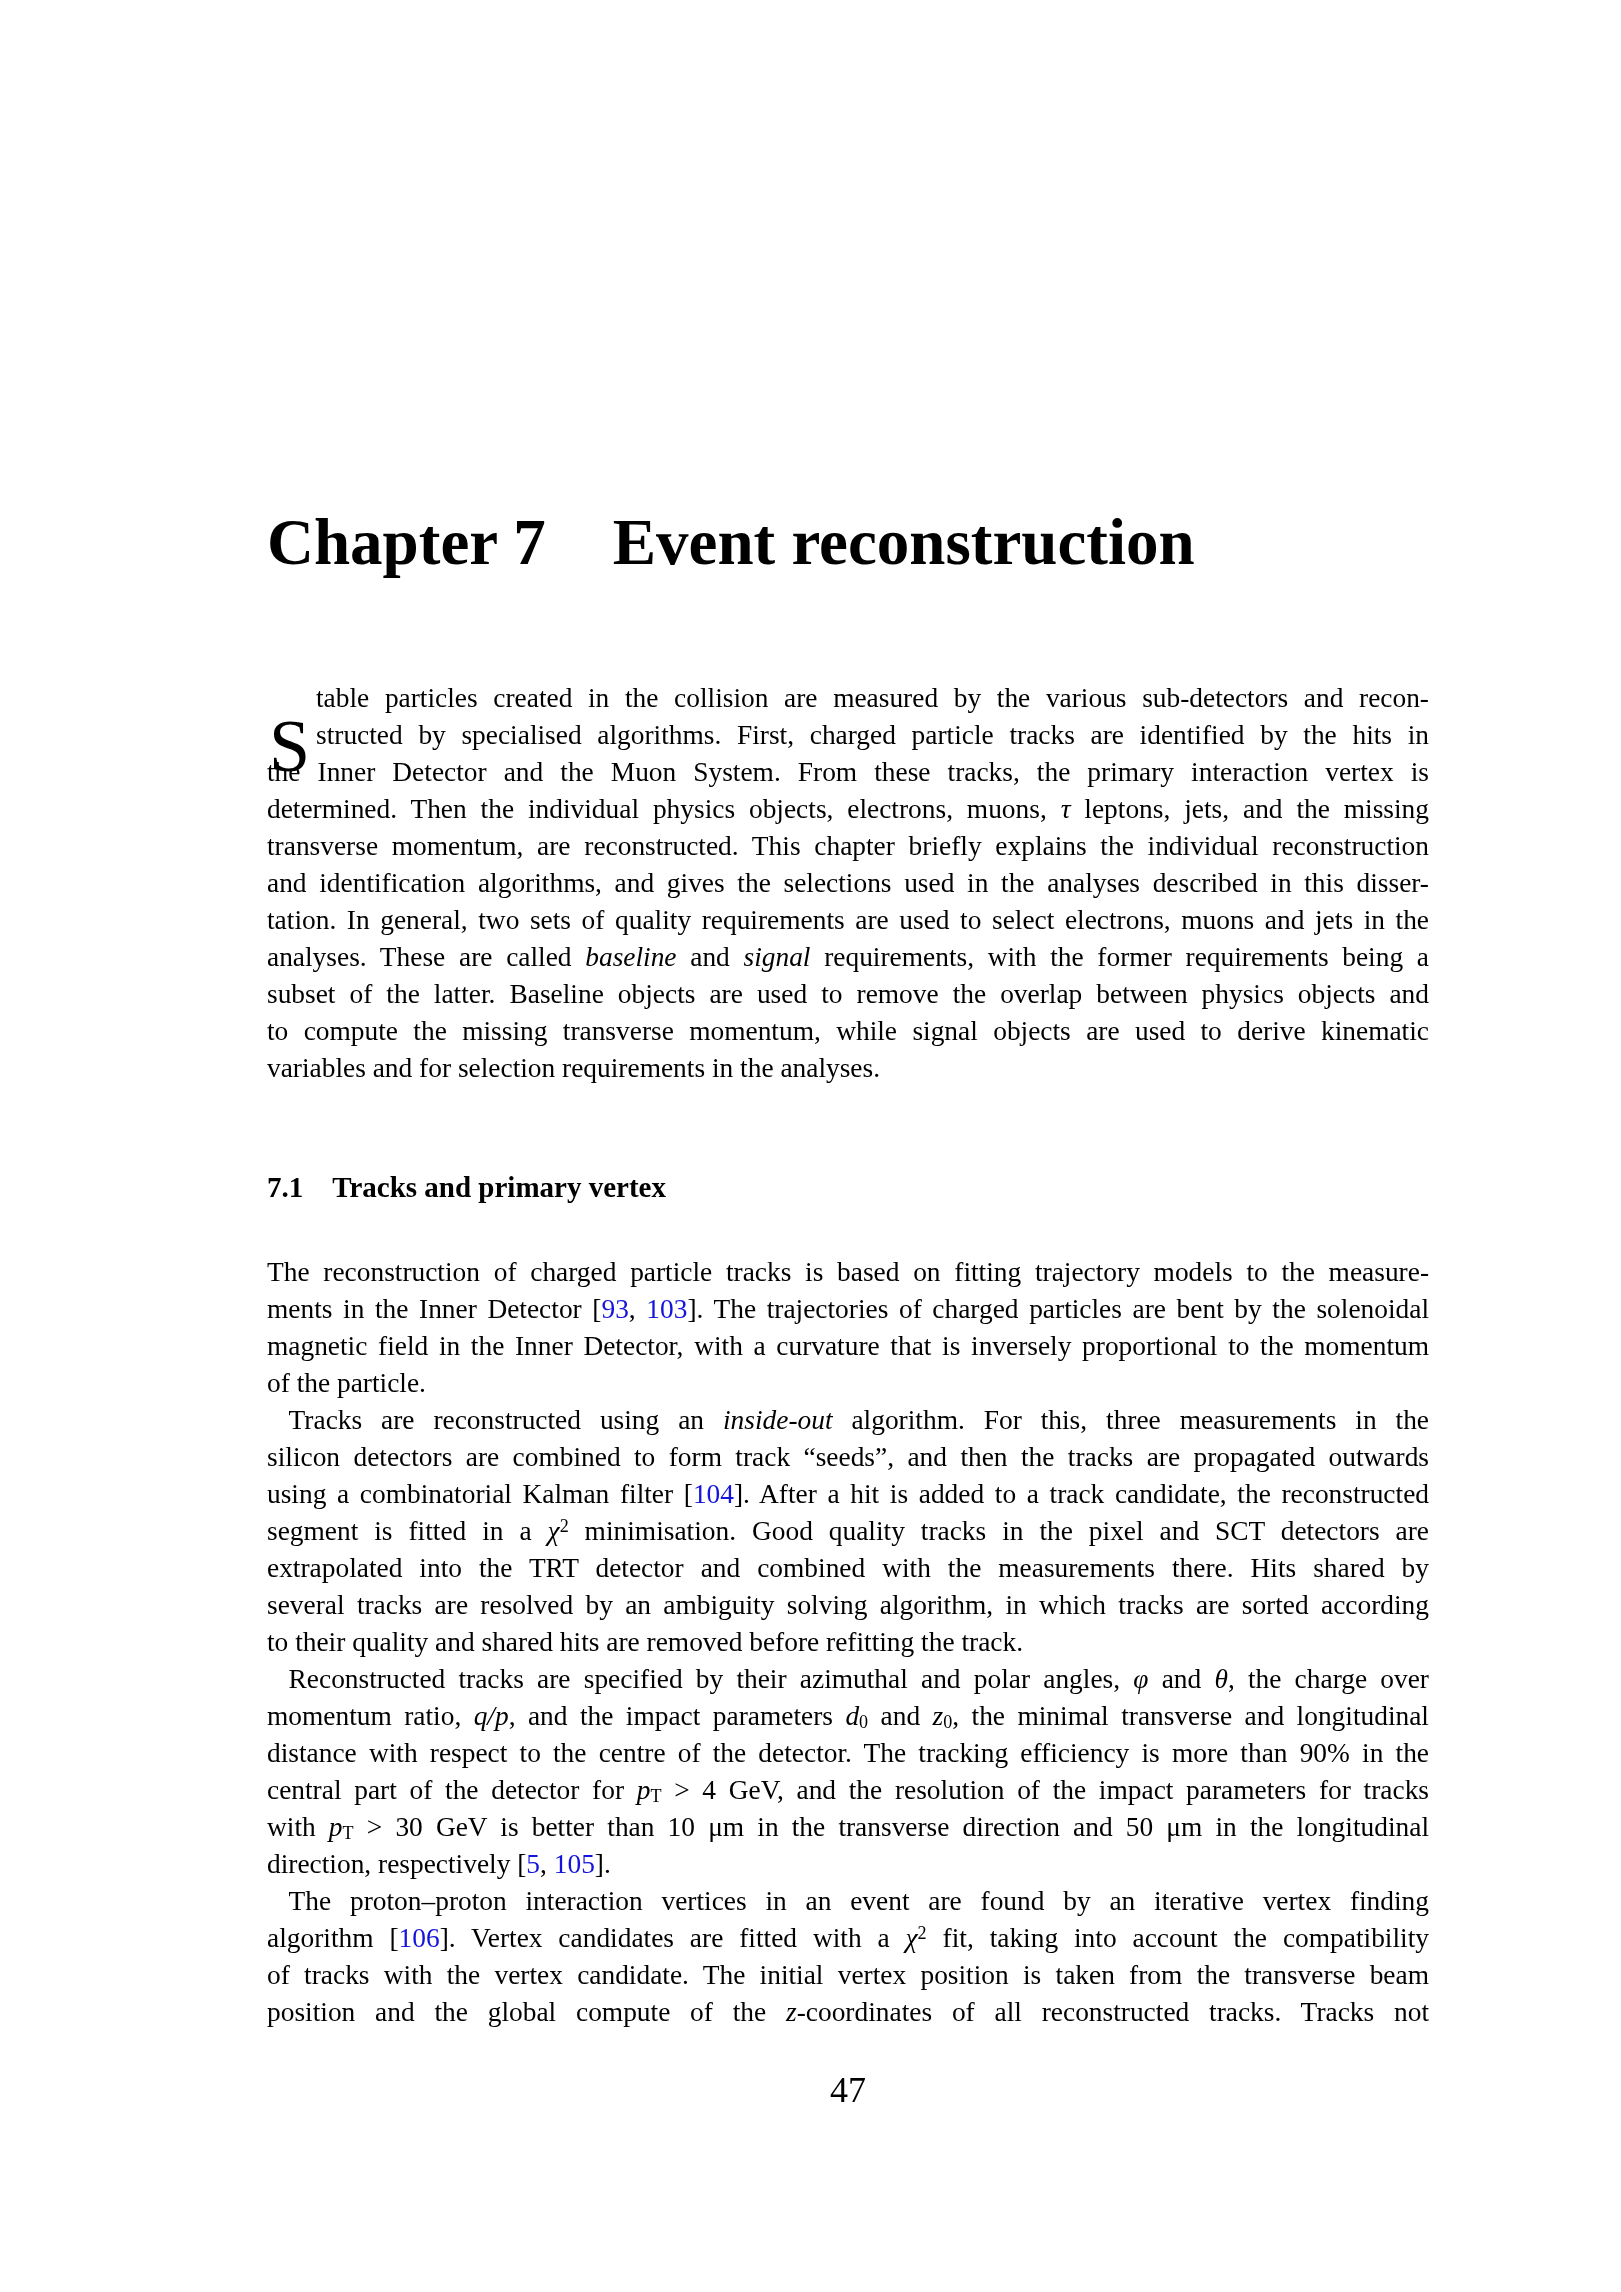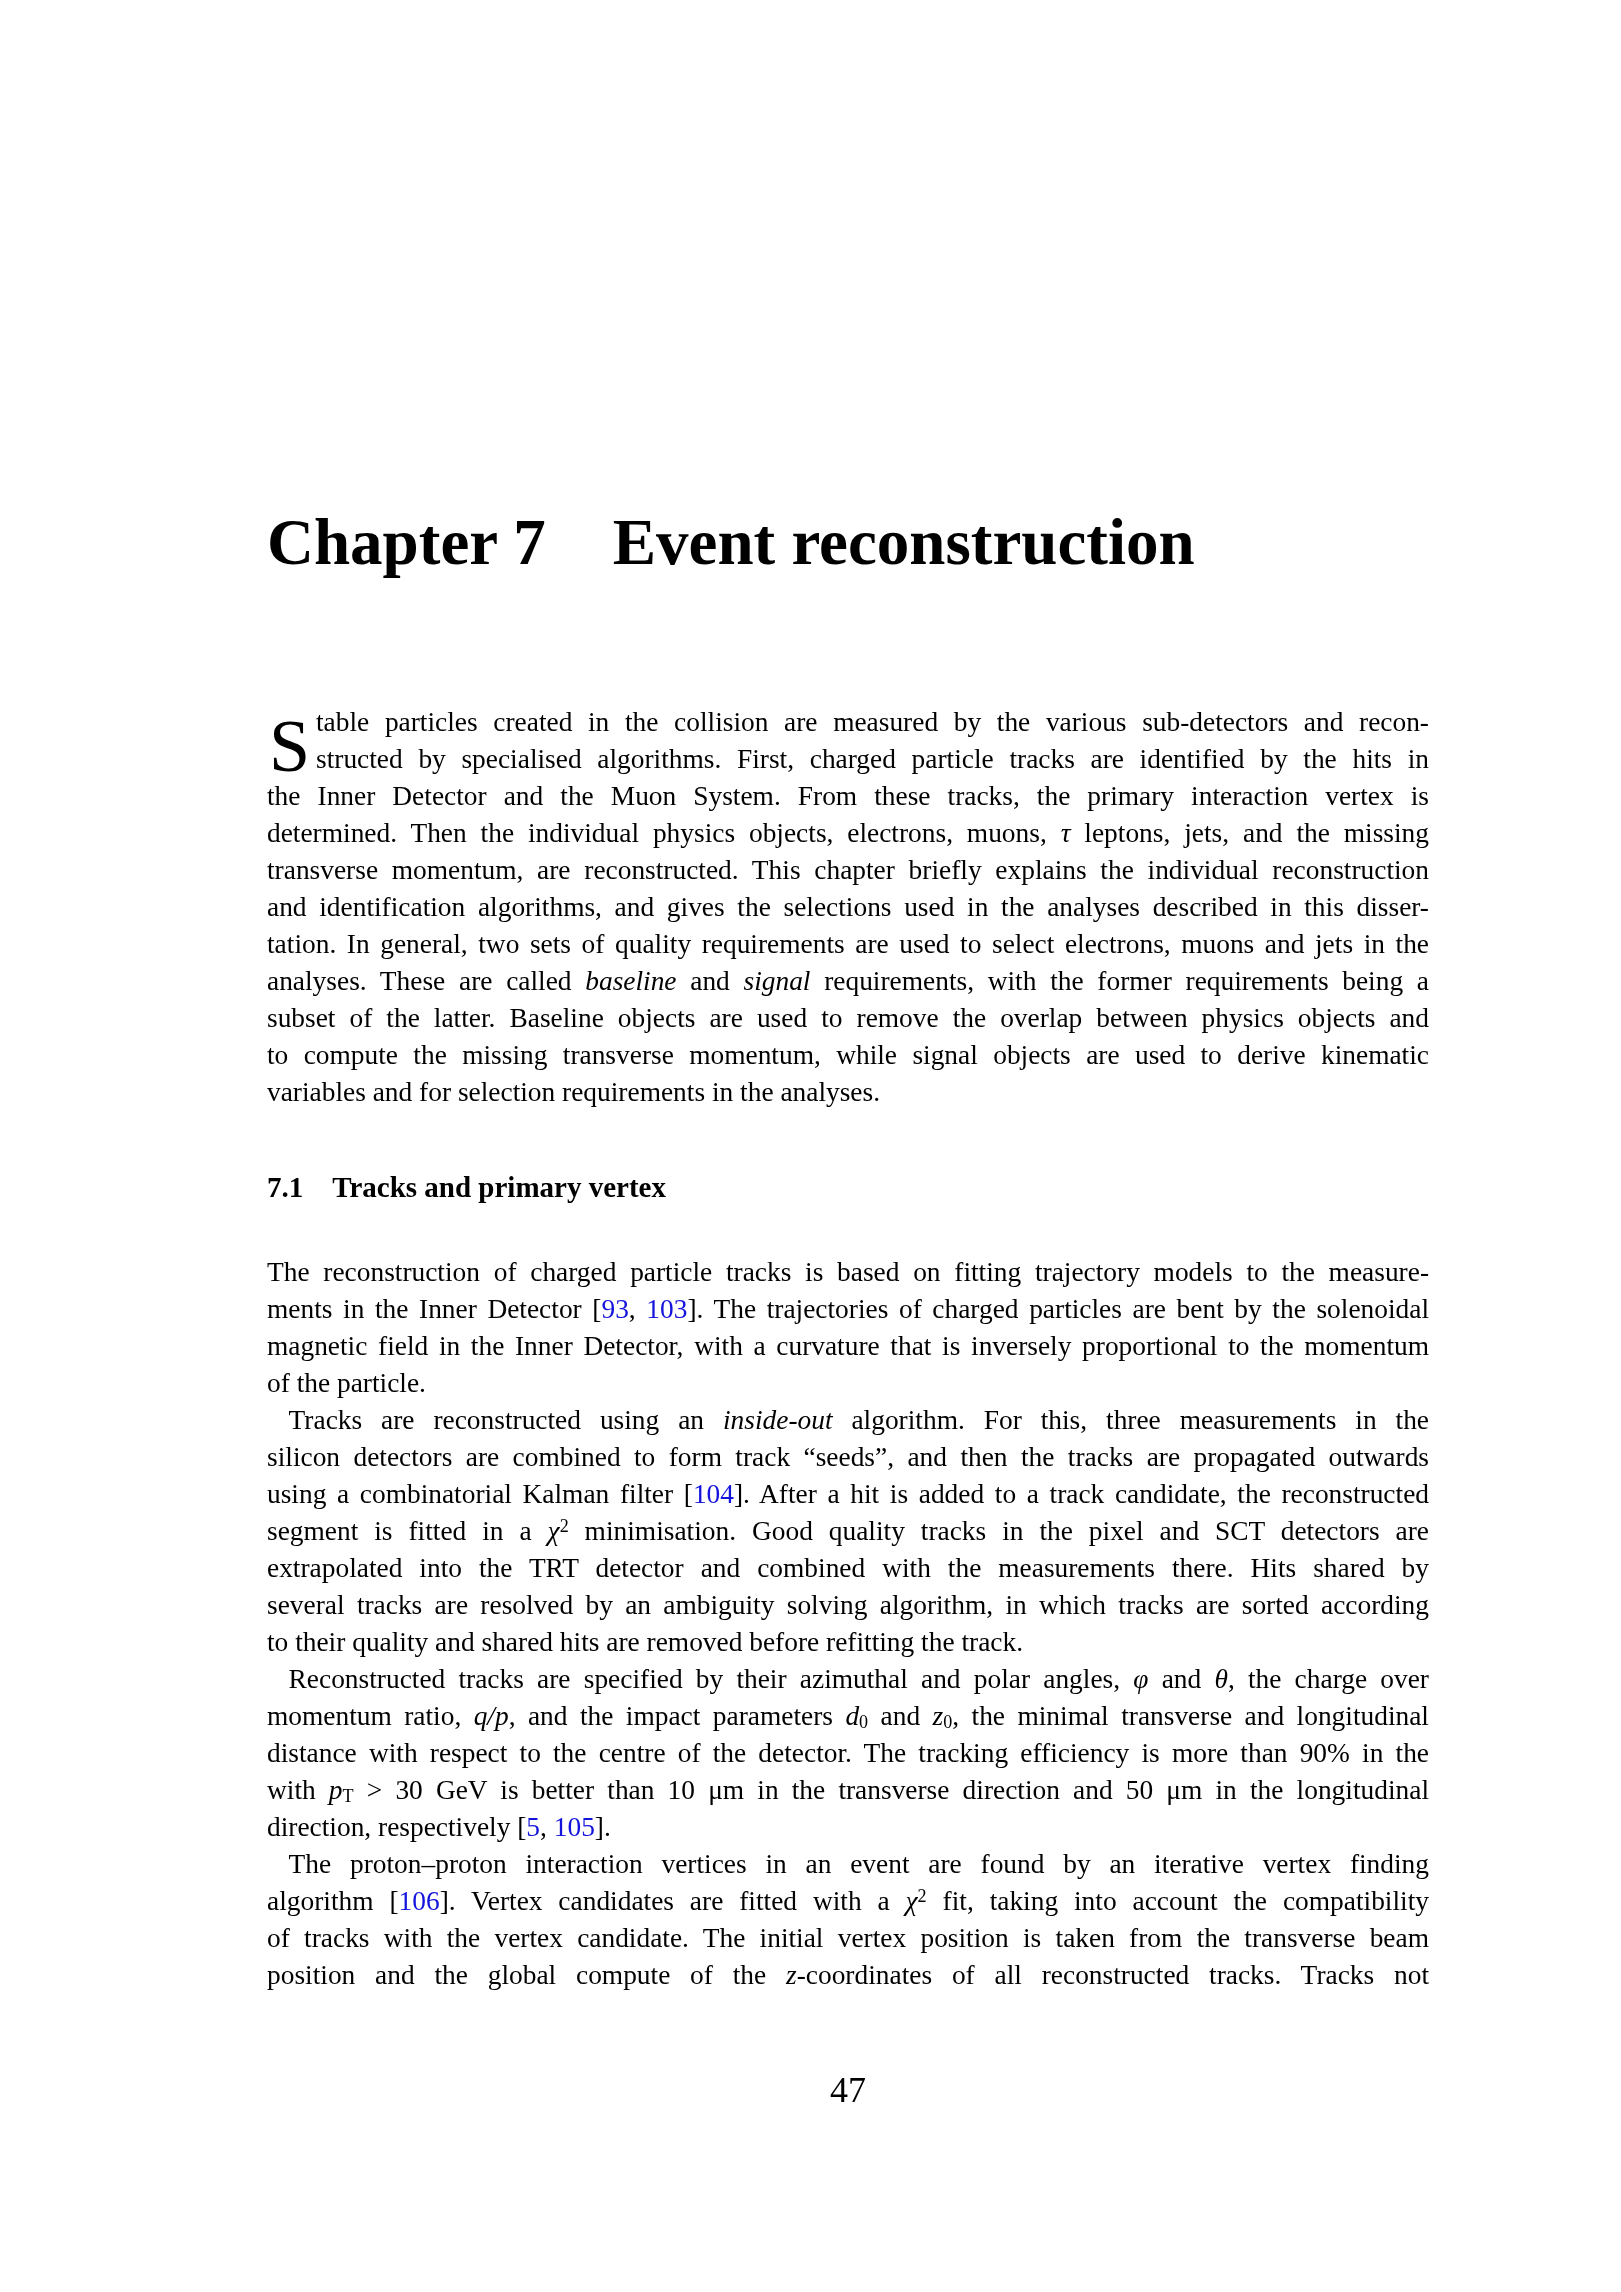--- a/index.html
+++ b/index.html
@@ -17,21 +17,21 @@
     font-size:65px; font-weight:bold; line-height:1; white-space:nowrap;
   }
   .chapter-label { margin-right:67px; }
   .dropcap {
     position:absolute; left:269px; top:709px;
     font-size:74px; line-height:74px; font-weight:normal;
   }
   .textcol {
     position:absolute; left:267px; width:1162px;
   }
-  .intro { top:704px; }
+  .intro { top:680px; }
   .bodycol { top:1254px; }
   .line {
     height:37px; line-height:37px; font-size:27.4px;
     text-align:justify; text-align-last:justify;
     overflow:hidden; white-space:normal;
   }
   .line.end { text-align-last:left; }
   .line.ind { padding-left:21.6px; }
   .line.dc { padding-left:49px; }
   .s-i { font-style:italic; }
@@ -85,20 +85,21 @@
       <div class="line ind"><span>Tracks are reconstructed using an </span><span class="s-i">inside-out</span><span> algorithm. For this, three measurements in the</span></div>
       <div class="line"><span>silicon detectors are combined to form track “seeds”, and then the tracks are propagated outwards</span></div>
       <div class="line"><span>using a combinatorial Kalman filter [</span><span class="s-c">104</span><span>]. After a hit is added to a track candidate, the reconstructed</span></div>
       <div class="line"><span>segment is fitted in a </span><span class="s-i">χ</span><span class="s-sup">2</span><span> minimisation. Good quality tracks in the pixel and SCT detectors are</span></div>
       <div class="line"><span>extrapolated into the TRT detector and combined with the measurements there. Hits shared by</span></div>
       <div class="line"><span>several tracks are resolved by an ambiguity solving algorithm, in which tracks are sorted according</span></div>
       <div class="line end"><span>to their quality and shared hits are removed before refitting the track.</span></div>
       <div class="line ind"><span>Reconstructed tracks are specified by their azimuthal and polar angles, </span><span class="s-i">φ</span><span> and </span><span class="s-i">θ</span><span>, the charge over</span></div>
       <div class="line"><span>momentum ratio, </span><span class="s-i">q/p</span><span>, and the impact parameters </span><span class="s-i">d</span><span class="s-sub">0</span><span> and </span><span class="s-i">z</span><span class="s-sub">0</span><span>, the minimal transverse and longitudinal</span></div>
       <div class="line"><span>distance with respect to the centre of the detector. The tracking efficiency is more than 90% in the</span></div>
+      <div class="line"><span>central part of the detector for </span><span class="s-i">p</span><span class="s-sub">T</span><span> &gt; 4 GeV, and the resolution of the impact parameters for tracks</span></div>
       <div class="line"><span>with </span><span class="s-i">p</span><span class="s-sub">T</span><span> &gt; 30 GeV is better than 10 μm in the transverse direction and 50 μm in the longitudinal</span></div>
       <div class="line end"><span>direction, respectively [</span><span class="s-c">5</span><span>, </span><span class="s-c">105</span><span>].</span></div>
       <div class="line ind"><span>The proton–proton interaction vertices in an event are found by an iterative vertex finding</span></div>
       <div class="line"><span>algorithm [</span><span class="s-c">106</span><span>]. Vertex candidates are fitted with a </span><span class="s-i">χ</span><span class="s-sup">2</span><span> fit, taking into account the compatibility</span></div>
       <div class="line"><span>of tracks with the vertex candidate. The initial vertex position is taken from the transverse beam</span></div>
       <div class="line"><span>position and the global compute of the </span><span class="s-i">z</span><span>-coordinates of all reconstructed tracks. Tracks not</span></div>
     </div>
 
   <div class="page-number">47</div>
 

